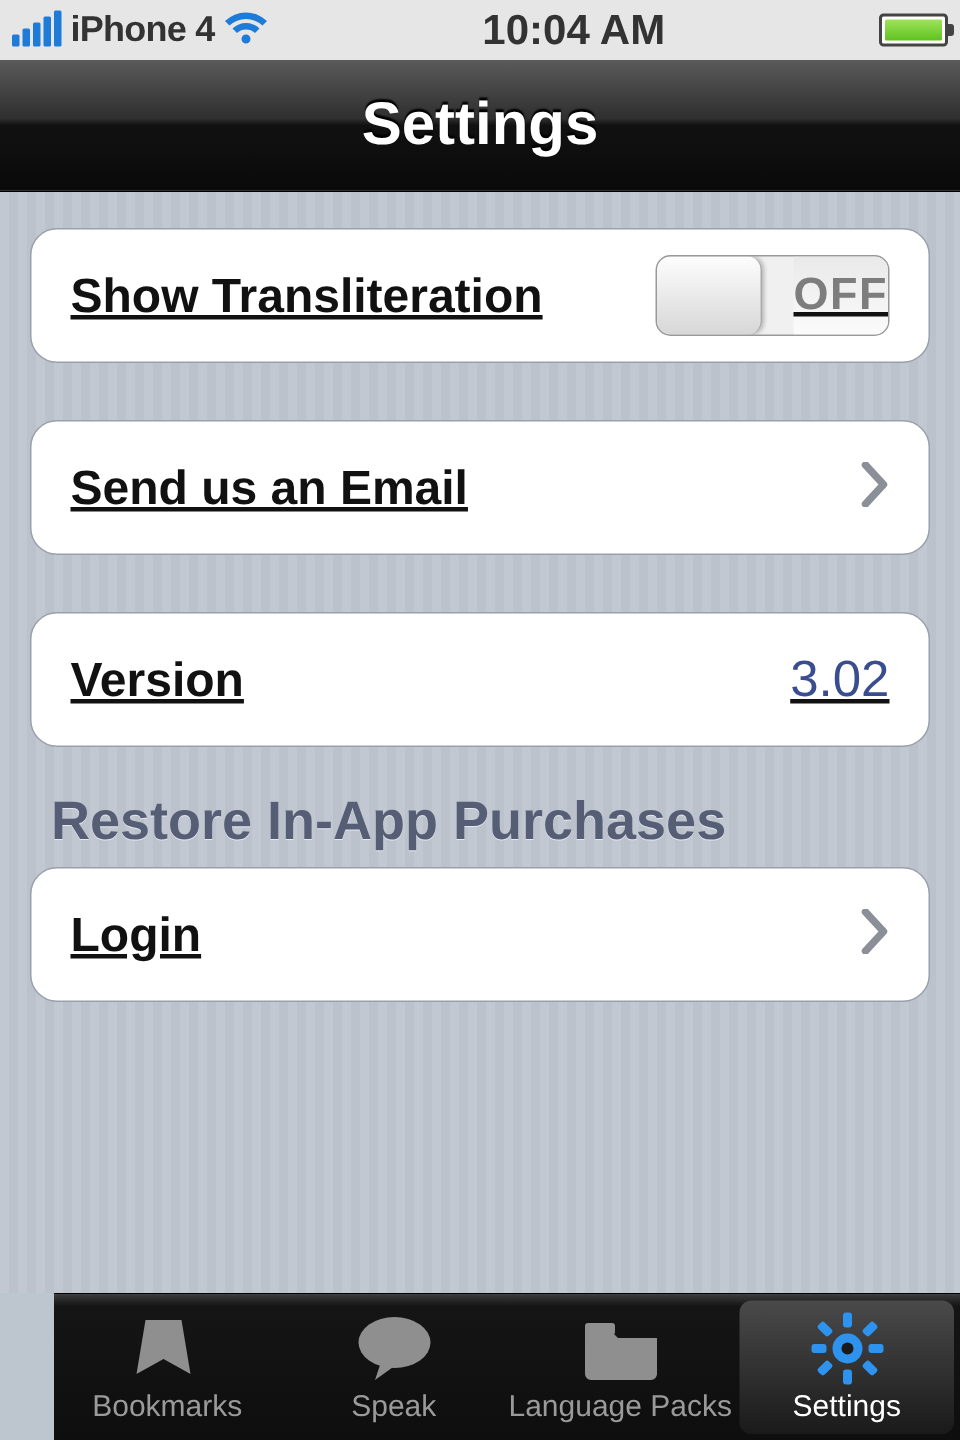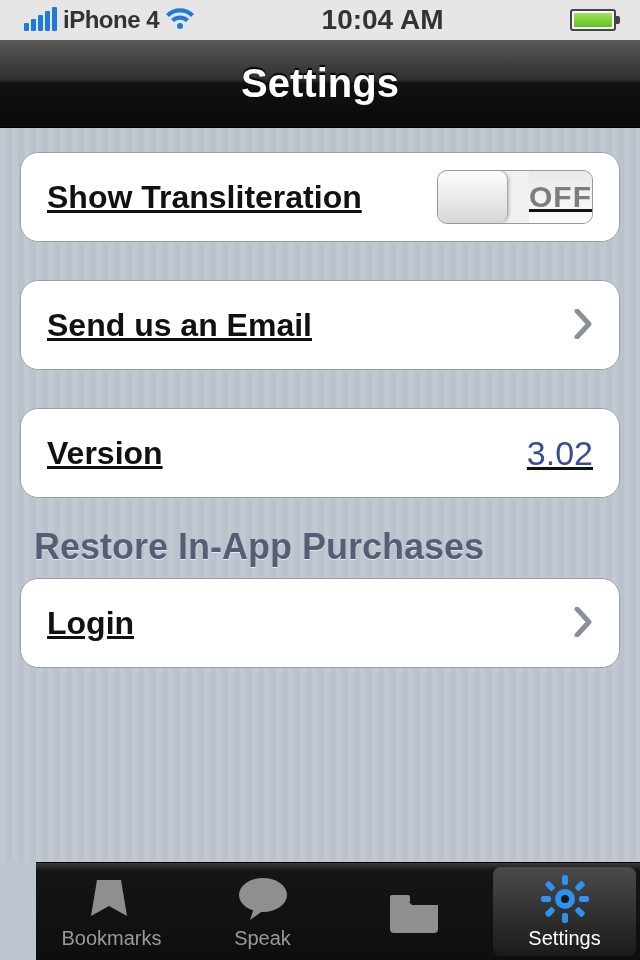--- a/index.html
+++ b/index.html
@@ -4,21 +4,21 @@
 <style>
   * { box-sizing: border-box; margin: 0; padding: 0; }
   html, body { width: 640px; height: 960px; overflow: hidden; font-family: "Helvetica Neue", Helvetica, Arial, sans-serif; }
   body { display: flex; flex-direction: column; background: #bdc5cf; }
 
   
   .status-bar {
     height: 40px;
     background: #e6e6e6;
     display: flex; align-items: center; justify-content: space-between;
-    padding: 0 24px;
+    padding: 0 8px;
     font-size: 24px; font-weight: 600; color: #333;
   }
   .status-left { display: flex; align-items: center; gap: 6px; }
   .signal-bars { display: flex; align-items: flex-end; gap: 2px; height: 22px; }
   .signal-bars span { width: 5px; background: #1f7bd8; display: inline-block; border-radius: 1px; }
   .b1{height:8px}.b2{height:12px}.b3{height:16px}.b4{height:20px}.b5{height:24px}
   .carrier { font-weight: 600; letter-spacing: -0.5px; }
   .wifi-icon svg { display:block }
   .clock { font-weight: 700; font-size: 28px; }
   .battery { display: flex; align-items: center; }
@@ -214,20 +214,21 @@
     <span>Speak</span>
   </div>
 
   <div class="tab">
     <div class="tab-icon">
       <svg width="56" height="46" viewBox="0 0 56 46">
         <path d="M4 10h16l6 6h26v24a4 4 0 01-4 4H8a4 4 0 01-4-4V10z" fill="#8f8f8f"></path>
         <rect x="4" y="6" width="20" height="8" rx="2" fill="#8f8f8f"></rect>
       </svg>
     </div>
+    <span>Language Packs</span>
   </div>
 
   <div class="tab active">
     <div class="tab-icon">
       <svg width="52" height="52" viewBox="0 0 52 52">
         <g fill="#2e93ef">
           <circle cx="26" cy="26" r="10"></circle>
           <g>
             <rect x="23" y="2" width="6" height="10" rx="2"></rect>
             <rect x="23" y="40" width="6" height="10" rx="2"></rect>

